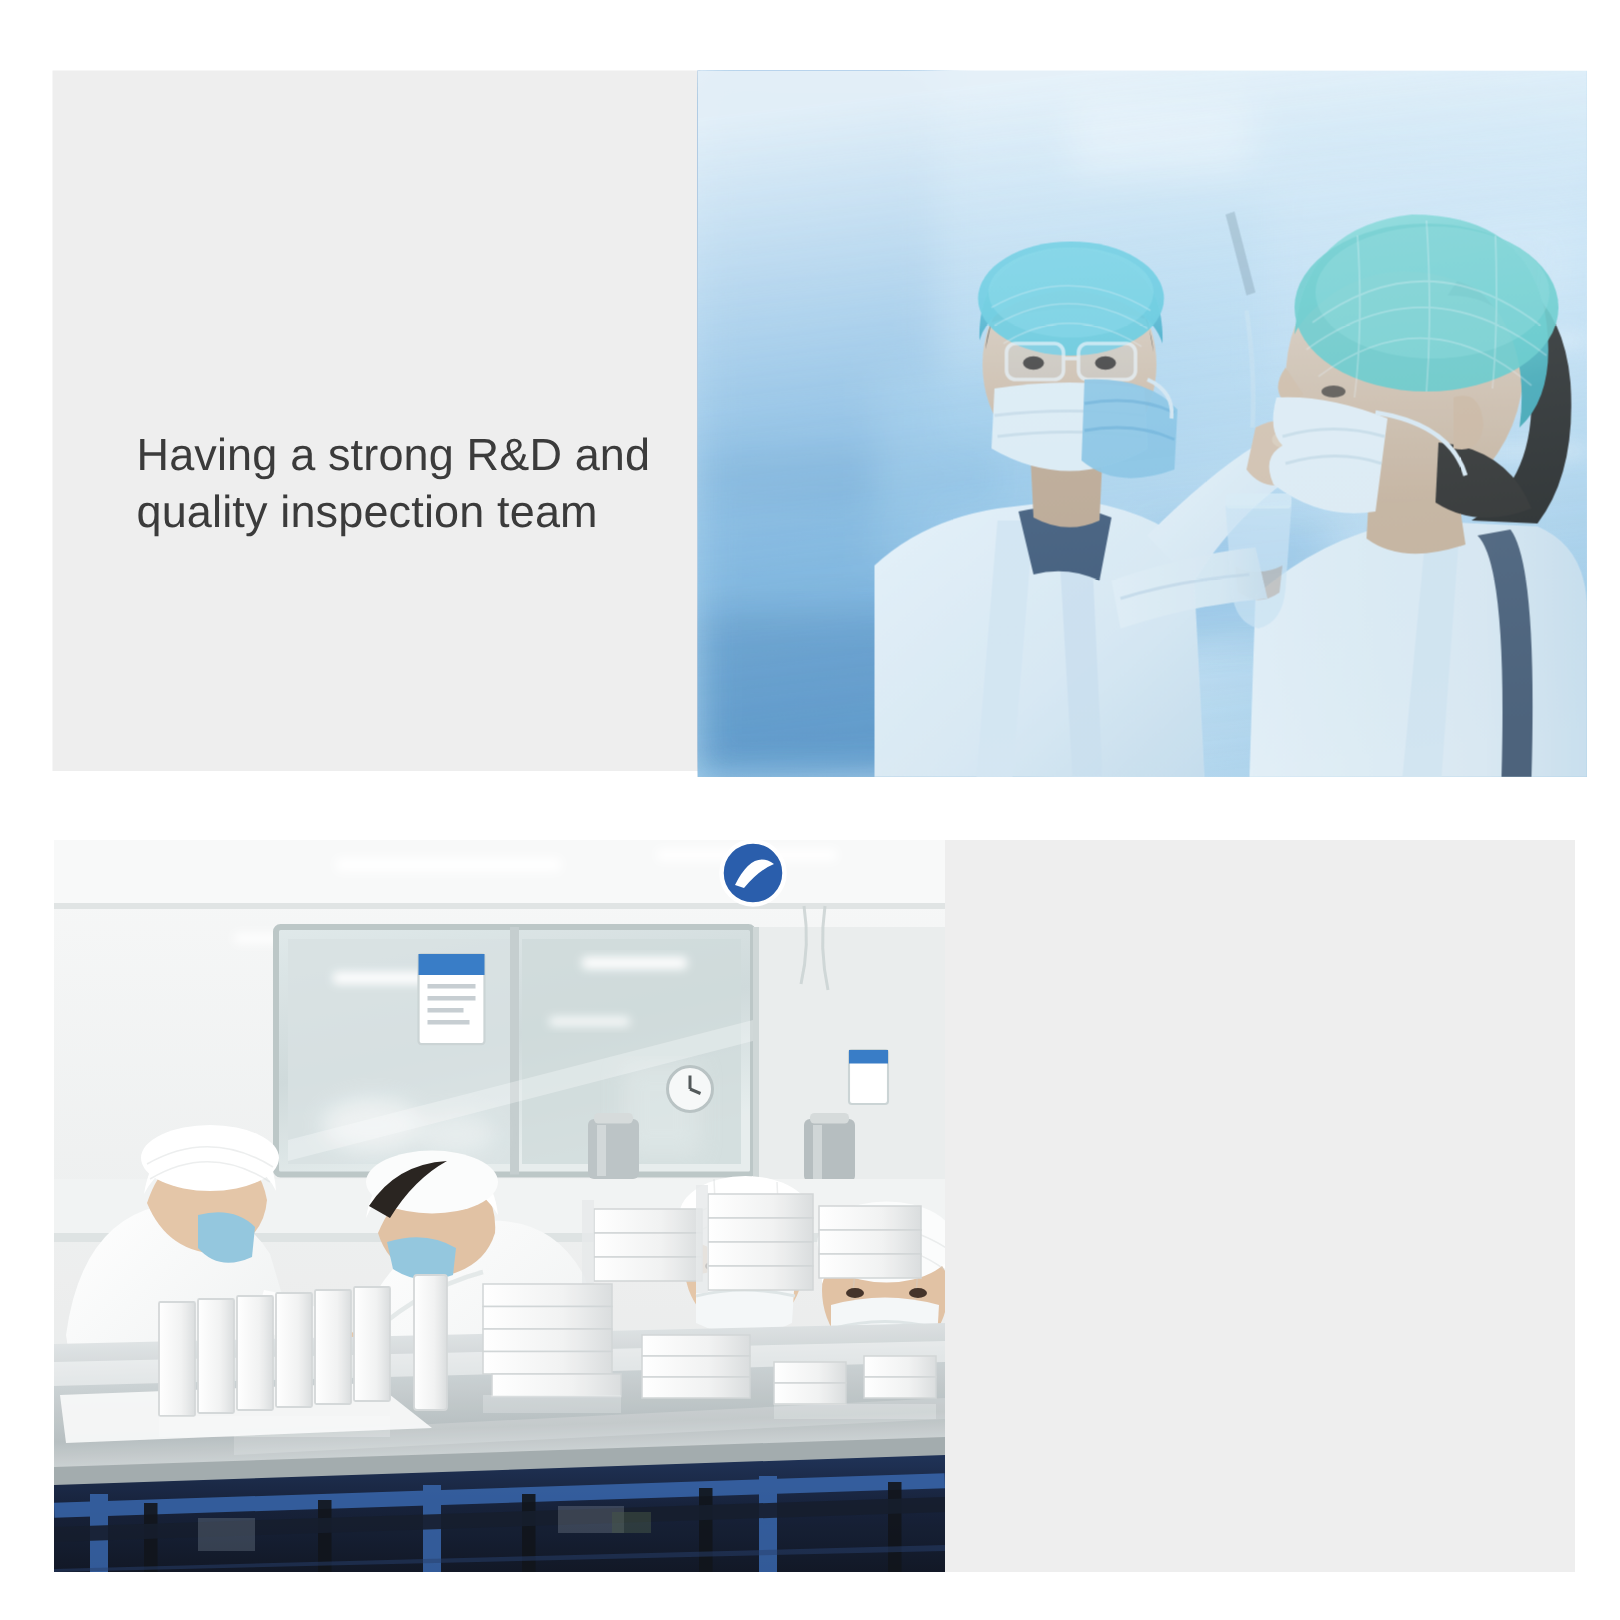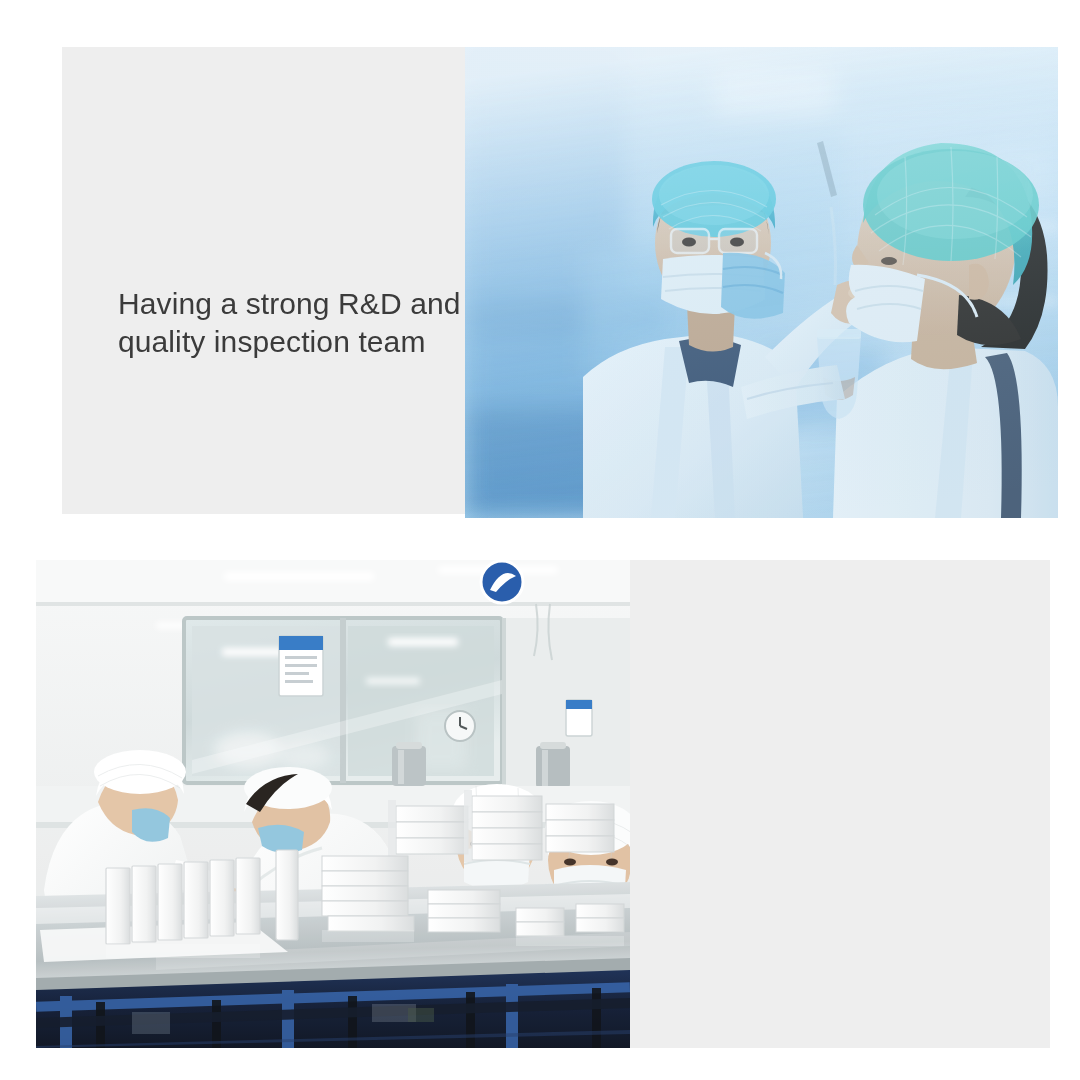--- a/index.html
+++ b/index.html
@@ -34,21 +34,21 @@
   }
 
   
   #top-section {
     position: absolute;
     left: 0; top: 0;
     width: 1080px; height: 540px;
   }
   #top-gray {
     left: 35px; top: 47px;
-    width: 432px; height: 467px; margin-left: 27px;
+    width: 432px; height: 467px;
   }
   #top-caption {
     position: absolute;
     left: 56px;
     top: 238px;
     width: 400px;
     color: #3b3b3b;
     font-size: 30px;
     line-height: 1.28;
     font-weight: 300;

